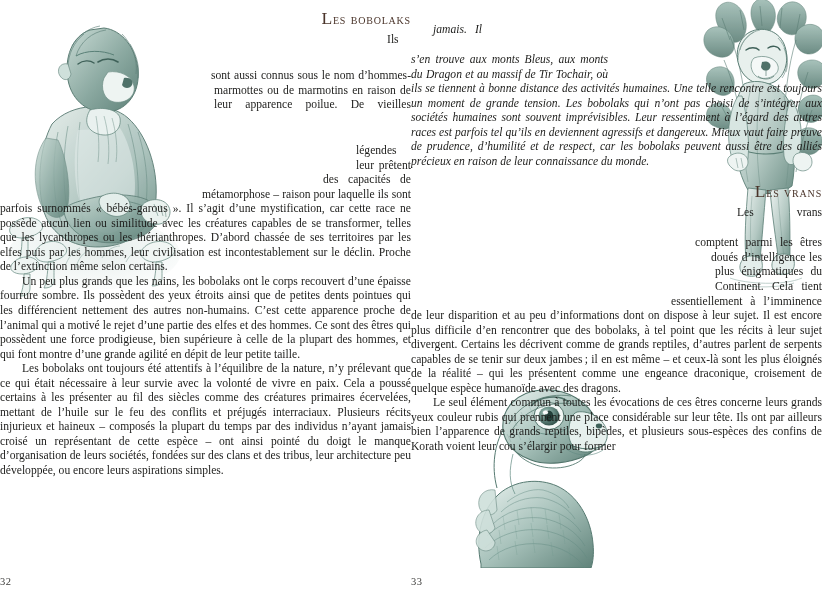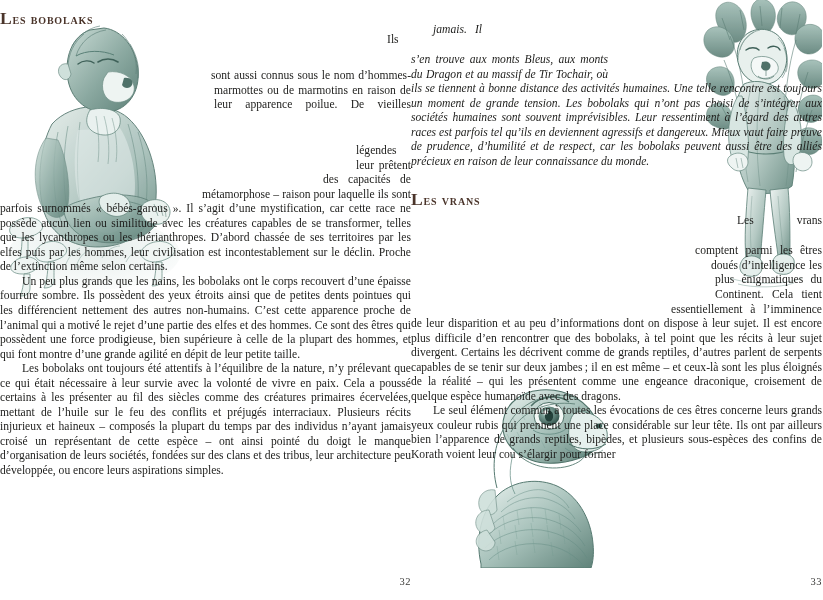--- a/index.html
+++ b/index.html
@@ -19,29 +19,30 @@
     text-justify:inter-word;
     hyphens:none;
   }
   .textflow p{margin:0;text-indent:1.9em;}
   .textflow p.cont{text-indent:1.9em;font-style:italic;}
 
   h2.head{
     margin:0 0 4px 0;
     font-size:14.6px;
     font-variant:small-caps;
-    font-weight:bold;
+    font-weight:normal;
     letter-spacing:.055em;
     color:#4a342a;
     text-indent:0;
+    text-align:right;
   }
   h2.head .cap{font-size:17.6px;}
 
   .folio{
-    position:absolute;bottom:13px;width:100%;text-align:right;
+    position:absolute;bottom:13px;width:100%;text-align:left;
     font-size:10.5px;color:#3a3a38;letter-spacing:.05em;
   }
 
   
   .shape{width:1px;float:left;}
   .shape.r{float:right;}
 
   
   .illus{position:absolute;pointer-events:none;}
   .illus svg{display:block;}
@@ -393,21 +394,21 @@
         <div class="shape r" style="height:15px;width:100px;"></div>
         <div class="shape r" style="height:15px;width:96px;"></div>
         <div class="shape r" style="height:15px;width:92px;"></div>
         <div class="shape r" style="height:15px;width:82px;"></div>
         <div class="shape r" style="height:15px;width:64px;"></div>
         <div class="shape r" style="height:15px;width:46px;"></div>
         <div class="shape r" style="height:15px;width:22px;"></div>
         <p class="cont">jamais. Il s’en trouve aux monts Bleus, aux monts du Dragon et au massif de Tir Tochair, où ils se tiennent à bonne distance des activités humaines. Une telle rencontre est toujours un moment de grande tension. Les bobolaks qui n’ont pas choisi de s’intégrer aux sociétés humaines sont souvent imprévisibles. Leur ressentiment à l’égard des autres races est parfois tel qu’ils en deviennent agressifs et dangereux. Mieux vaut faire preuve de prudence, d’humilité et de respect, car les bobolaks peuvent aussi être des alliés précieux en raison de leur connaissance du monde.</p>
       </div>
 
-      <h2 class="head" style="margin-top:20px"><span class="cap">L</span><span>es vrans</span></h2>
+      <h2 class="head" style="margin-top:12px"><span class="cap">L</span><span>es vrans</span></h2>
 
       <div class="textflow">
         <div class="shape" style="height:88px;width:0px;"></div>
         <div class="shape" style="height:15px;width:82px;"></div>
         <div class="shape" style="height:15px;width:104px;"></div>
         <div class="shape" style="height:15px;width:118px;"></div>
         <div class="shape" style="height:15px;width:126px;"></div>
         <div class="shape" style="height:15px;width:132px;"></div>
         <div class="shape" style="height:15px;width:136px;"></div>
         <div class="shape" style="height:15px;width:140px;"></div>

